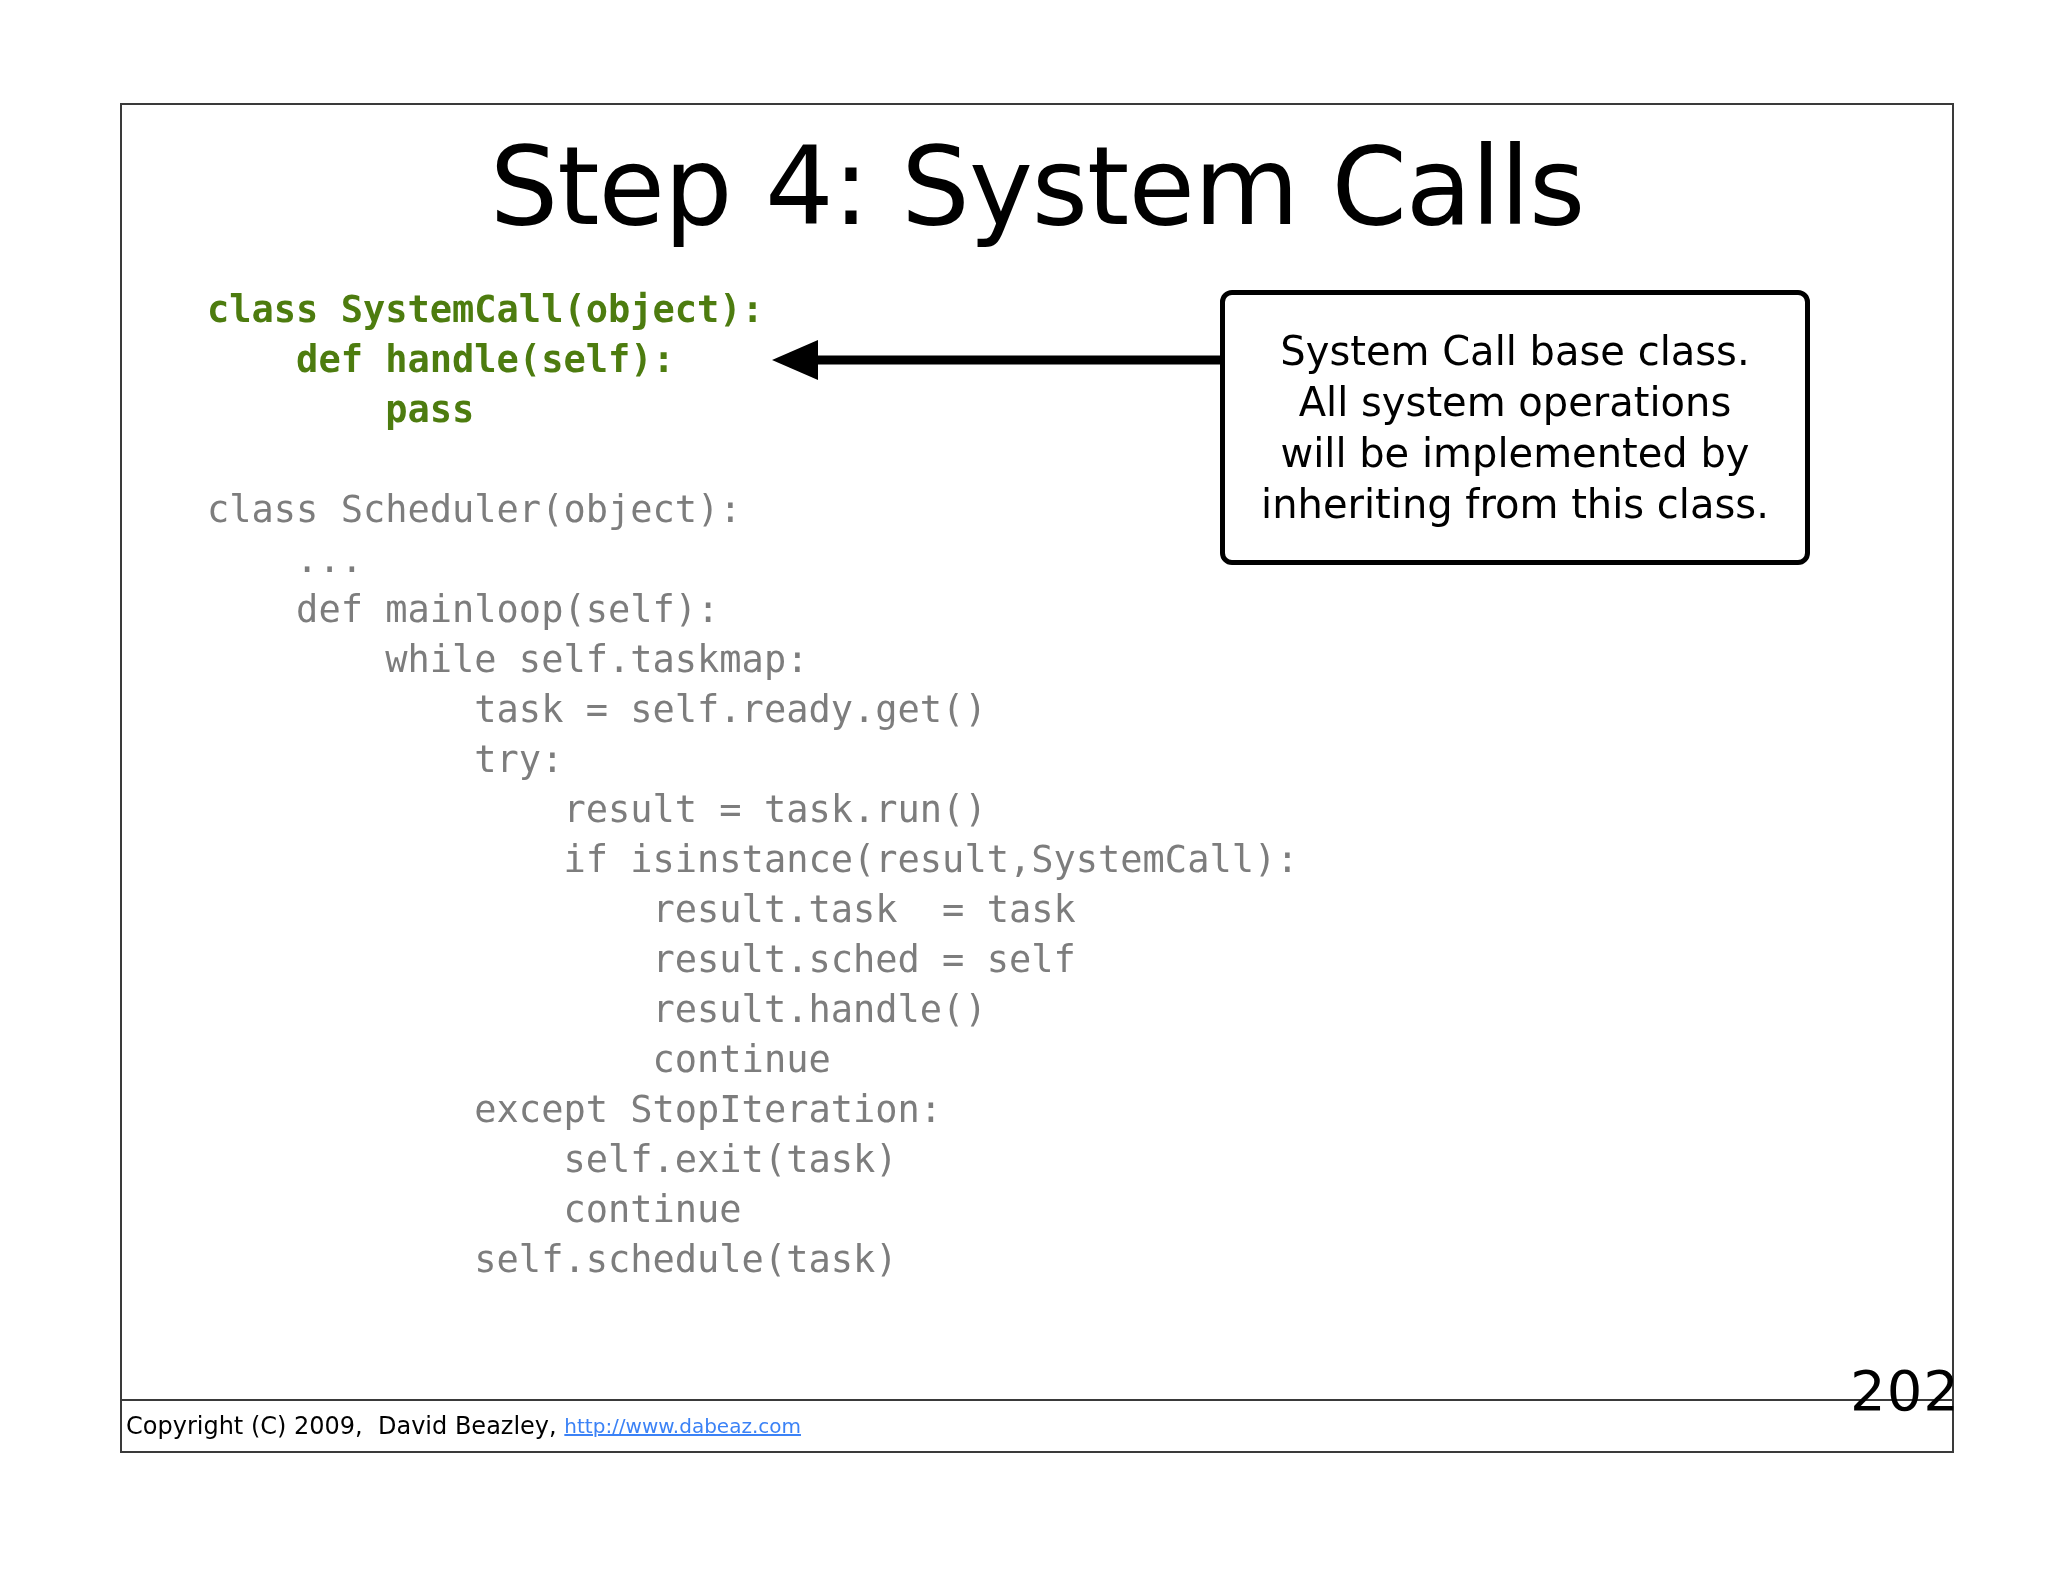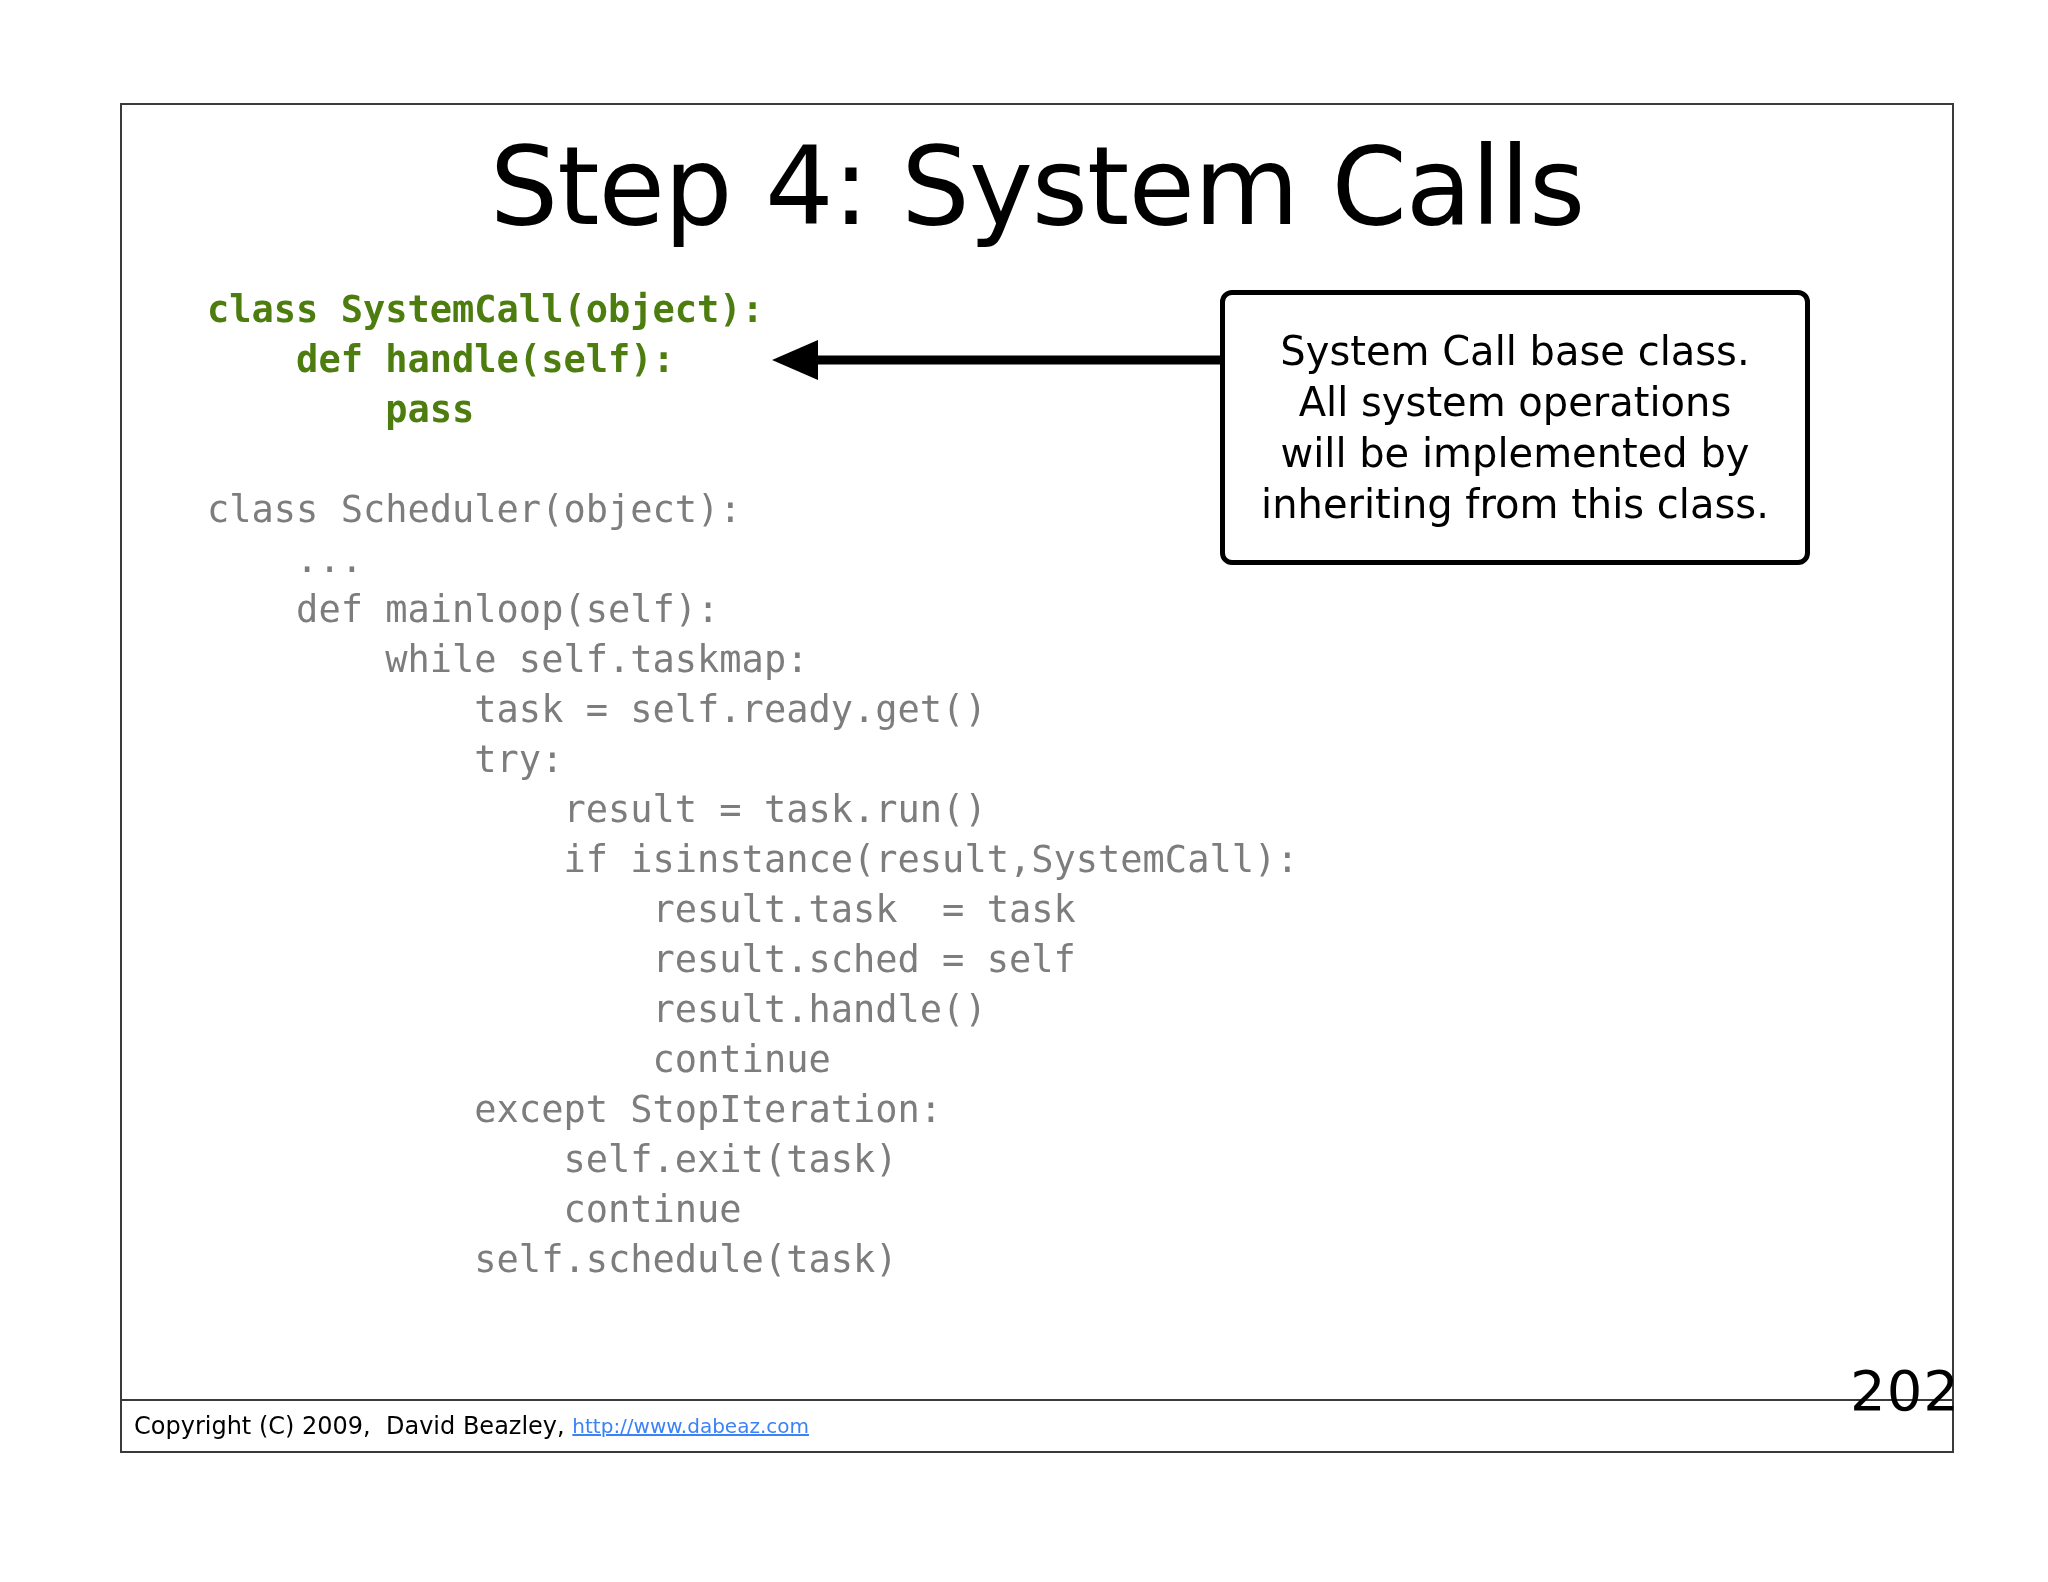--- a/index.html
+++ b/index.html
@@ -107,21 +107,21 @@
     height: 52px;
     border-top: 2px solid #3a3a3a;
     box-sizing: border-box;
     display: flex;
     align-items: center;
   }
   #footer-credit-text {
     font-family: "DejaVu Sans", sans-serif;
     font-size: 24px;
     color: #000000;
-    padding-left: 12px;
+    padding-left: 4px;
     white-space: pre;
   }
   #footer-credit-link {
     font-family: "DejaVu Sans", sans-serif;
     font-size: 20px;
     color: #3b82f6;
     text-decoration: underline;
     white-space: pre;
   }
   #page-number {

